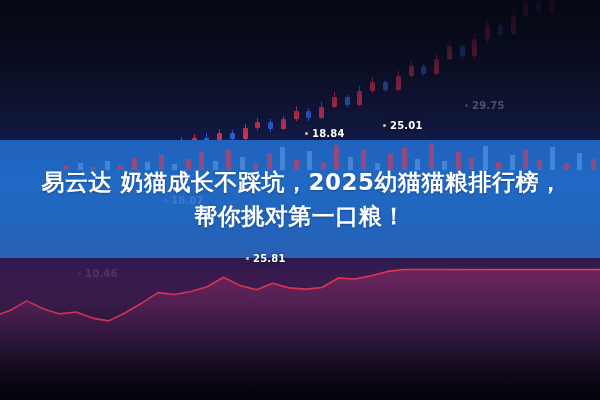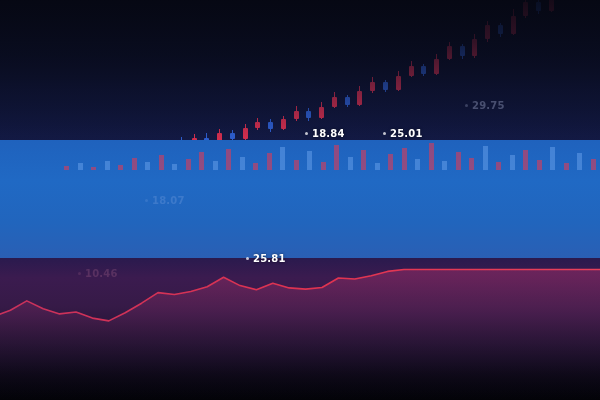--- a/index.html
+++ b/index.html
@@ -54,21 +54,21 @@
   .plabel{
     position:absolute;font-size:10px;font-weight:bold;letter-spacing:.2px;
     white-space:nowrap;font-family:"DejaVu Sans",sans-serif;
   }
   .plabel::before{
     content:"";position:absolute;left:-7px;top:50%;margin-top:-1.5px;
     width:3px;height:3px;border-radius:50%;background:currentColor;opacity:.75;
   }
   .pl-bright{color:#ffffff;text-shadow:0 0 3px rgba(0,0,0,.55);}
   .pl-dim{color:rgba(210,220,255,.30);}
-  .pl-dimmer{color:rgba(200,215,255,.17);}
+  .pl-dimmer{color:rgba(200,215,255,.17);margin-left:19px;}
   .pl-faint{color:rgba(225,140,170,.20);}
 
   
   .title-wrap{
     position:absolute;left:0;top:140px;width:600px;height:118px;
     display:flex;flex-direction:column;align-items:center;justify-content:center;
   }
   .title-line{
     color:#ffffff;font-weight:bold;font-size:23px;line-height:34px;
     letter-spacing:.5px;text-align:center;white-space:nowrap;
@@ -209,21 +209,25 @@
           <stop offset="100%" stop-color="#e8405c"></stop>
         </linearGradient>
       </defs>
       <path id="area-path" fill="url(#areaFill)" stroke="none" d="M-6.0 66.2 L10.4 60.3 L26.8 50.9 L43.2 58.7 L59.6 63.9 L76.0 62.0 L92.4 68.1 L108.8 70.9 L125.2 62.7 L141.6 53.2 L158.0 42.6 L174.4 44.5 L190.8 41.5 L207.2 36.8 L223.6 27.3 L240.0 35.6 L256.4 39.8 L272.8 33.2 L289.2 37.9 L305.6 39.1 L322.0 37.5 L338.4 28.0 L354.8 29.0 L371.2 25.7 L387.6 21.4 L404.0 19.5 L600 19.5 L600 150 L-6 150 Z"></path>
       <path id="line-path" fill="none" stroke="url(#lineStroke)" stroke-width="1.6" stroke-linejoin="round" stroke-linecap="round" d="M-6.0 66.2 L10.4 60.3 L26.8 50.9 L43.2 58.7 L59.6 63.9 L76.0 62.0 L92.4 68.1 L108.8 70.9 L125.2 62.7 L141.6 53.2 L158.0 42.6 L174.4 44.5 L190.8 41.5 L207.2 36.8 L223.6 27.3 L240.0 35.6 L256.4 39.8 L272.8 33.2 L289.2 37.9 L305.6 39.1 L322.0 37.5 L338.4 28.0 L354.8 29.0 L371.2 25.7 L387.6 21.4 L404.0 19.5 L600 19.5 "></path>
     </svg>
   </div>
 
   <div id="label-layer">
       <div class="plabel pl-bright" style="left: 312px; top: 128px;">18.84</div>
-      <div class="plabel pl-bright" style="left: 390px; top: 128px;">25.01</div>
+      <div class="plabel pl-bright" style="left: 390px; top: 120px;">25.01</div>
       <div class="plabel pl-dim" style="left: 472px; top: 100px;">29.75</div>
       <div class="plabel pl-dimmer" style="left: 152px; top: 195px;">18.07</div>
       <div class="plabel pl-bright" style="left: 253px; top: 253px;">25.81</div>
       <div class="plabel pl-faint" style="left: 85px; top: 268px;">10.46</div>
     </div>
 
+  <div class="title-wrap">
+    <div class="title-line l1">易云达 奶猫成长不踩坑，2025幼猫猫粮排行榜，</div>
+    <div class="title-line l2">帮你挑对第一口粮！</div>
+  </div>
 
 </div>
 
 </body></html>

